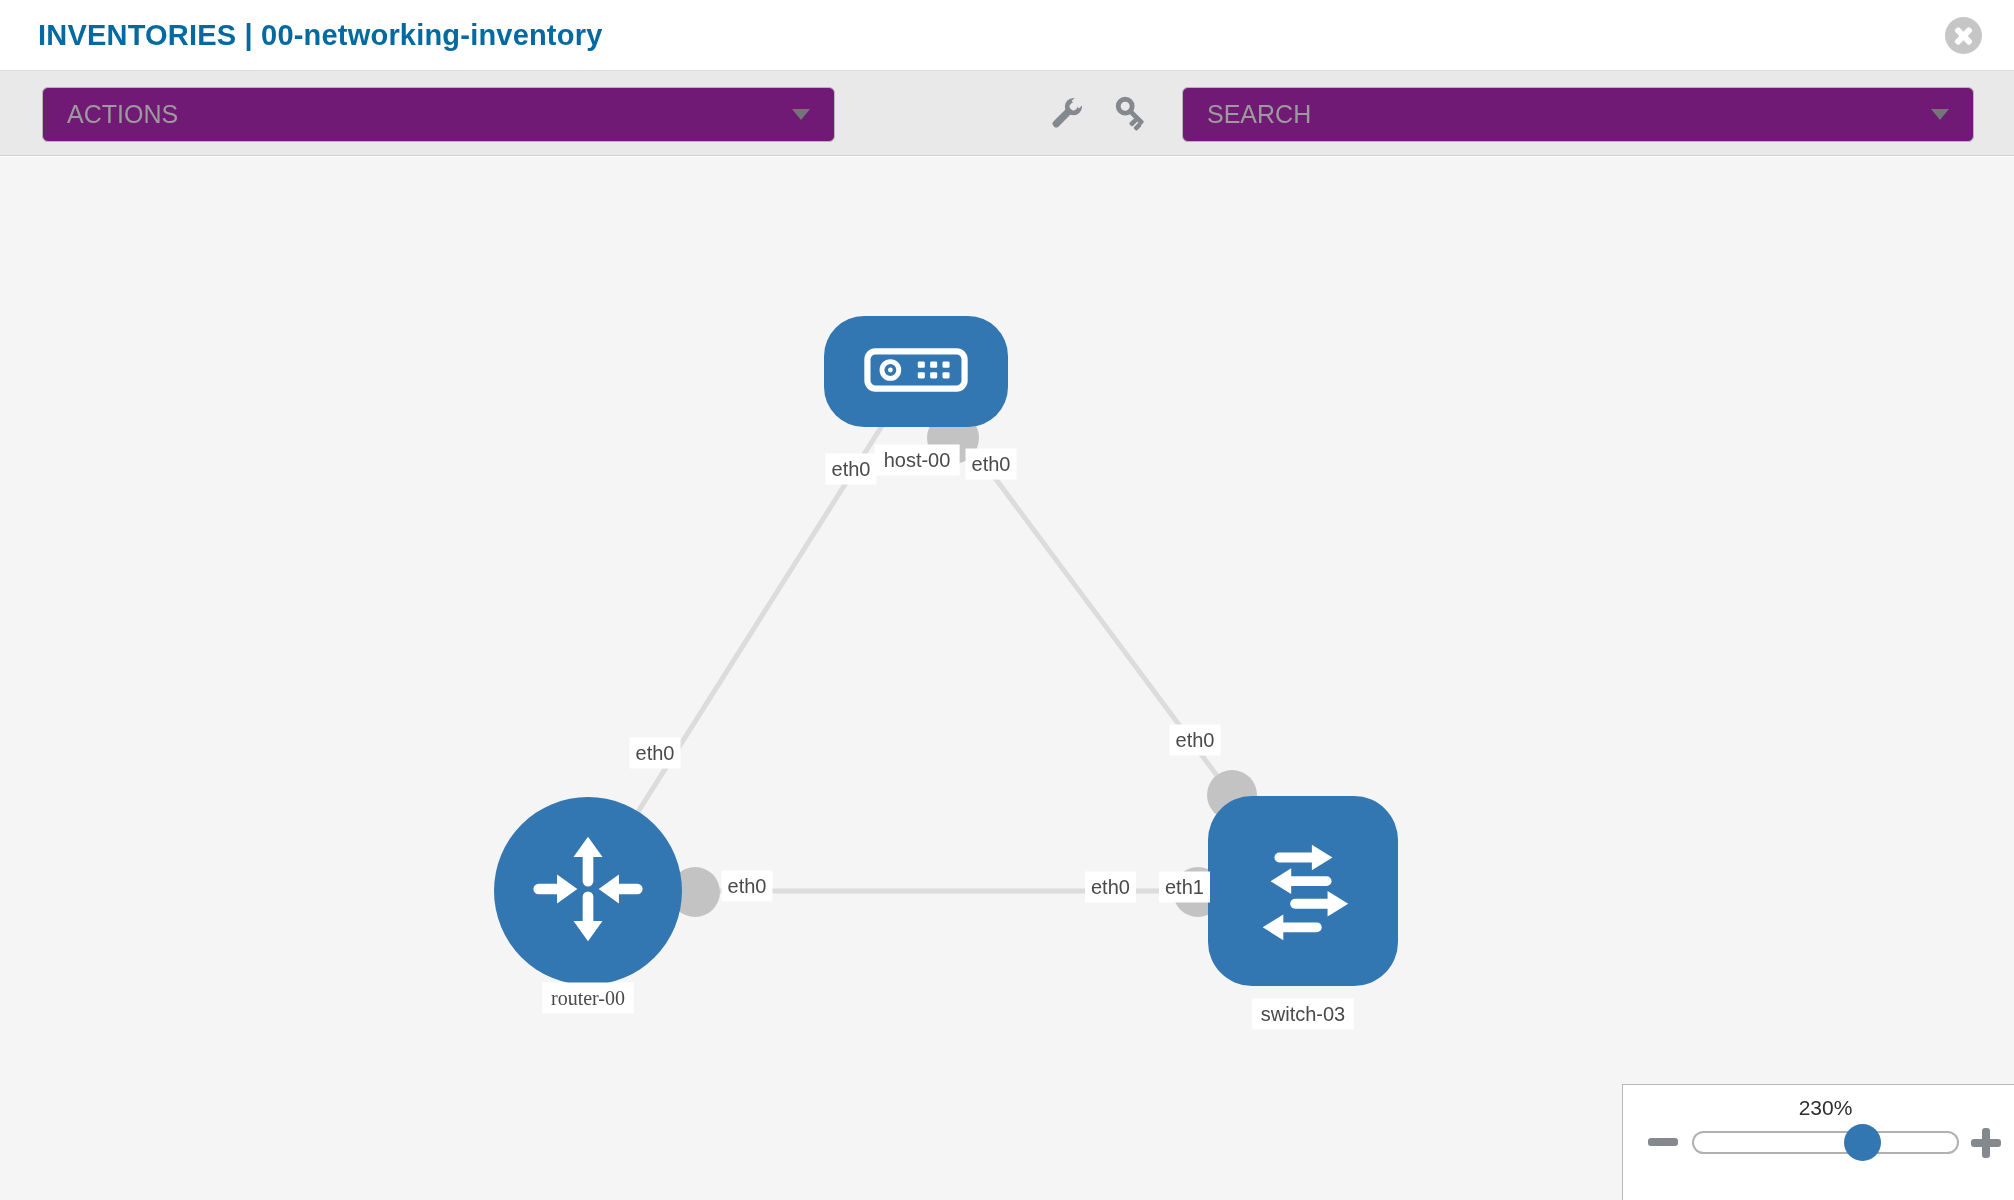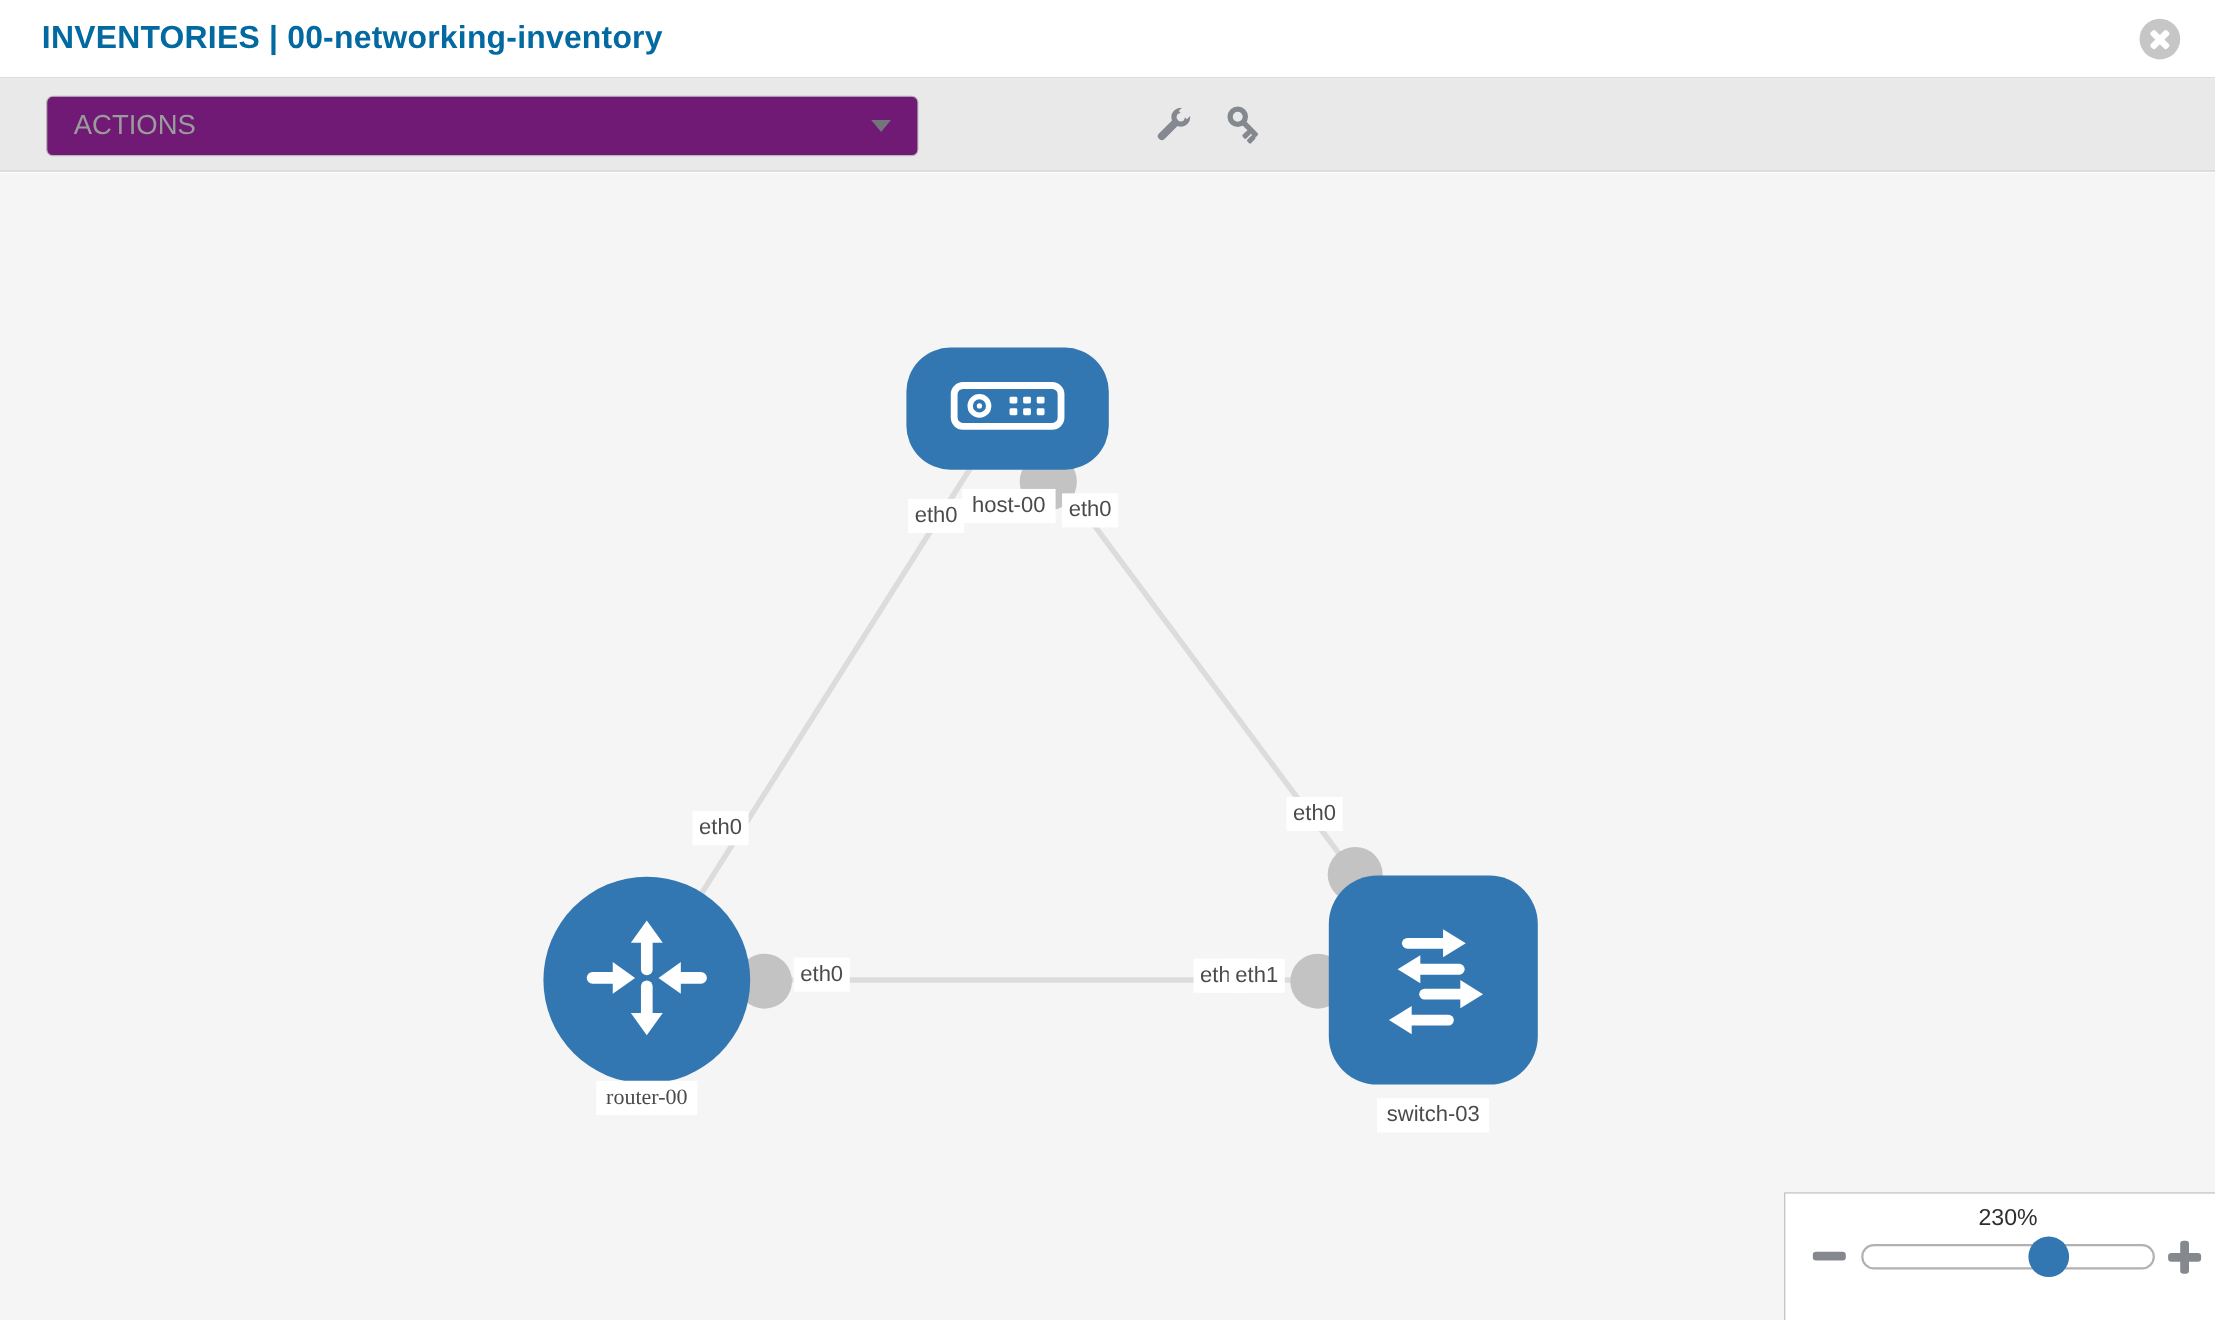--- a/index.html
+++ b/index.html
@@ -50,21 +50,21 @@
     align-items:center; justify-content:center; cursor:pointer;}
   .node-host{ left:824px; top:159px; width:184px; height:111px; border-radius:40px;}
   .node-router{ left:494px; top:640px; width:188px; height:188px; border-radius:50%;}
   .node-switch{ left:1208px; top:639px; width:190px; height:190px; border-radius:44px;}
 
   .chip{ position:absolute; transform:translate(-50%,-50%); background:#fff;
     color:#4a4a4a; font-size:20px; line-height:1.35; padding:2px 6px;
     white-space:nowrap; z-index:5;}
   .chip-big{ font-size:20px; padding:2px 9px; z-index:6;}
   .chip-under{ transform:translate(0,-50%); z-index:4;}
-  .chip-over{ transform:translate(0,-50%); z-index:5;}
+  .chip-over{ transform:translate(0,-50%); z-index:5;margin-left:42px;}
 
   
   .zoom-panel{ position:absolute; left:1622px; top:927px; width:393px; height:120px;
     background:#fff; border:1px solid #b7b7b7; z-index:10;}
   .zoom-value{ position:absolute; left:69px; top:11px; width:267px; text-align:center;
     font-size:21px; color:#2e2e2e;}
   .zoom-minus{ position:absolute; left:25px; top:53px; width:30px; height:8px;
     border:none; border-radius:3px; background:#85898e; cursor:pointer;}
   .zoom-track{ position:absolute; left:69px; top:46px; width:267px; height:23px;
     background:#fff; border:2px solid #b1b1b1; border-radius:12px; cursor:pointer;}
@@ -112,20 +112,24 @@
         <g fill="var(--icon-gray)" transform="rotate(-45 20 20)">
           <circle cx="20" cy="9.5" r="6.6" fill="none" stroke="var(--icon-gray)" stroke-width="4.6"></circle>
           <rect x="17.7" y="14" width="4.6" height="19" rx="1.5"></rect>
           <rect x="10.8" y="23.6" width="7.4" height="4.4" rx="1.2"></rect>
           <rect x="10.8" y="29.4" width="7.4" height="4.4" rx="1.2"></rect>
         </g>
       </svg>
     </span>
   </button>
 
+  <div class="dropdown dropdown-search">
+    <span>SEARCH</span>
+    <span class="caret"></span>
+  </div>
 </div>
 
 <div class="canvas">
 
   <svg class="links-layer" width="2014" height="1043">
     <line class="link" x1="916" y1="215" x2="588" y2="734"></line>
     <line class="link" x1="916" y1="215" x2="1303" y2="734"></line>
     <line class="link" x1="588" y1="734" x2="1303" y2="734"></line>
     <circle class="iface" cx="953" cy="281" r="26"></circle>
     <circle class="iface" cx="695" cy="735" r="25"></circle>

